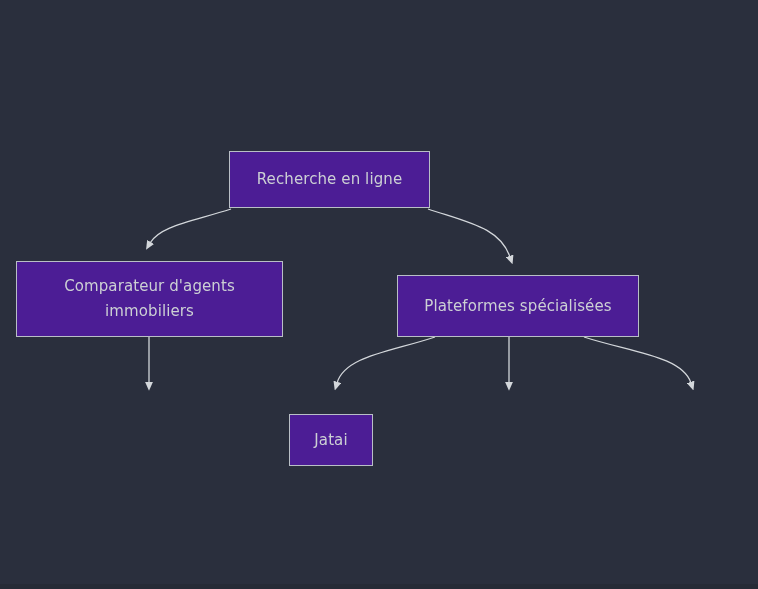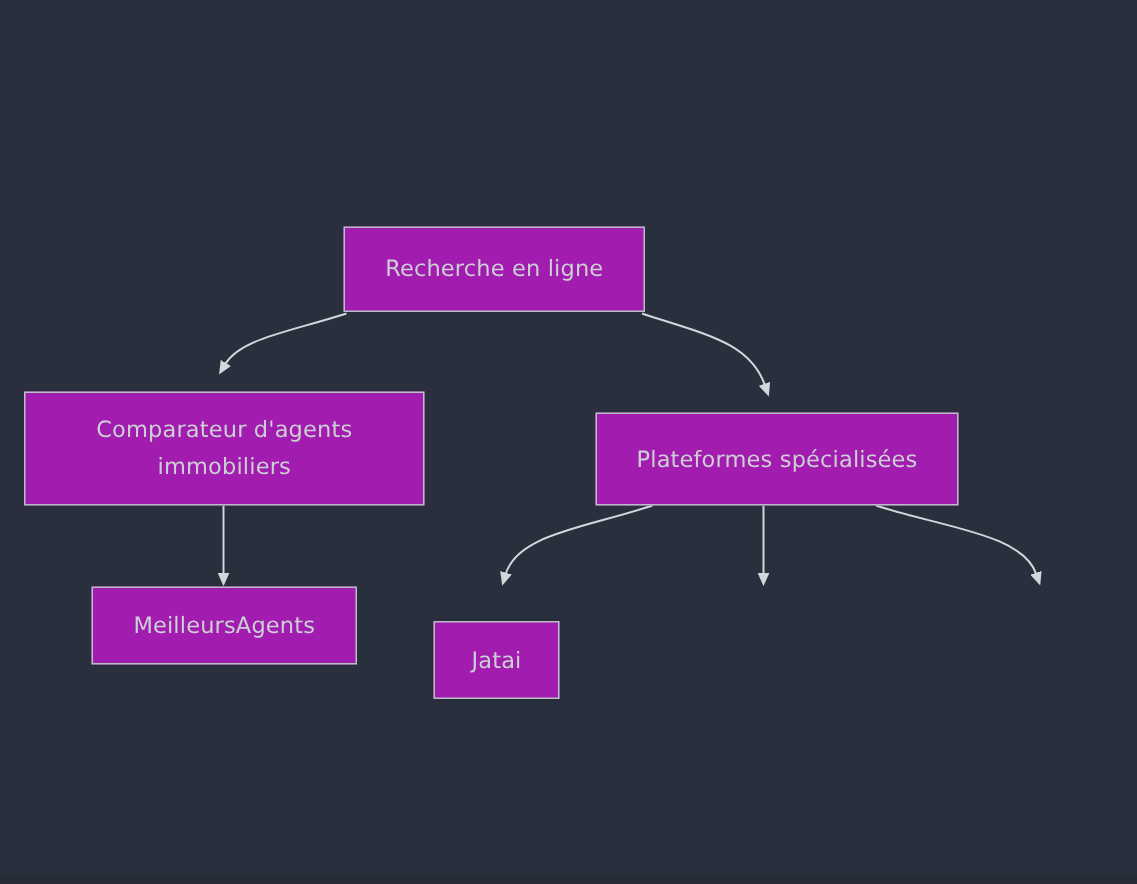--- a/index.html
+++ b/index.html
@@ -30,21 +30,21 @@
   #edge-layer {
     position: absolute;
     left: 0;
     top: 0;
     width: 758px;
     height: 589px;
   }
   .node {
     position: absolute;
     box-sizing: border-box;
-    background: #a21caf;
+    background: #4c1d95;
     border: 1px solid #b9bfc6;
     color: #ccd0d4;
     display: flex;
     align-items: center;
     justify-content: center;
     text-align: center;
     font-size: 15px;
     line-height: 25px;
     letter-spacing: 0.1px;
   }
@@ -85,23 +85,20 @@
 
   <div class="node" id="node-comparateur" style="left: 16px; top: 261px; width: 267px; height: 76px;">
     <span class="label">Comparateur d'agents
 immobiliers</span>
   </div>
 
   <div class="node" id="node-plateformes" style="left: 397px; top: 275px; width: 242px; height: 62px;">
     <span class="label">Plateformes spécialisées</span>
   </div>
 
-  <div class="node" id="node-meilleursagents" style="left: 61px; top: 391px; width: 177px; height: 52px;">
-    <span class="label">MeilleursAgents</span>
-  </div>
 
   <div class="node" id="node-jatai" style="left: 289px; top: 391px; width: 84px; height: 52px; margin-top: 23px;">
     <span class="label">Jatai</span>
   </div>
 
 
 
   <div id="bottom-strip"></div>
 </div>
 

